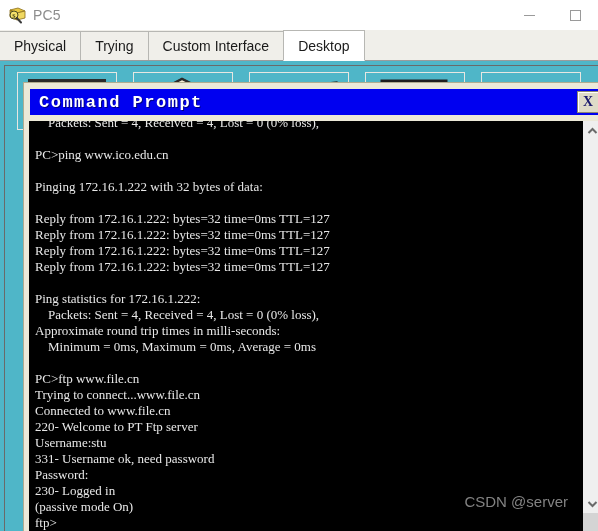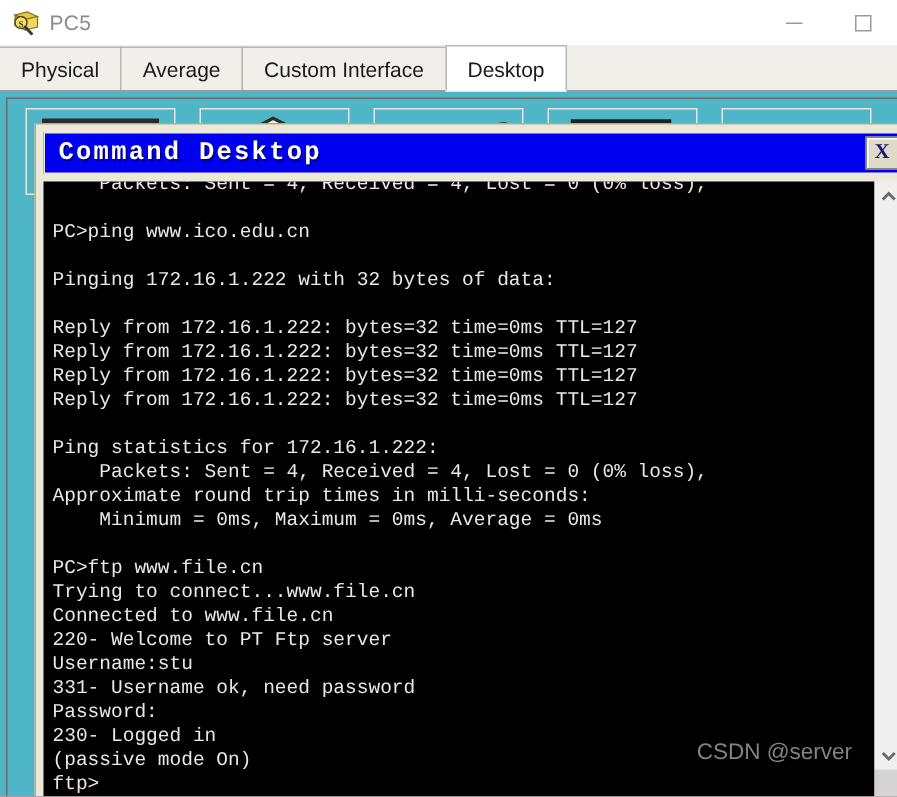--- a/index.html
+++ b/index.html
@@ -159,21 +159,21 @@
   }
   .term {
     flex: 1 1 auto;
     background: #000000;
     overflow: hidden;
     position: relative;
     padding: 0 0 0 6px;
   }
   .term-lines {
     position: absolute; left: 6px; top: -6px; right: 12px;
-    font-family: Liberation Mono, monospace;
+    font-family: Liberation Serif, serif;
     font-size: 13px;
     line-height: 16px;
     color: #e8e8e8;
     white-space: pre;
   }
   .term-lines div { height: 16px; }
   .clipped { color: #e8e8e8; }
 
   .watermark {
     position: absolute;
@@ -226,21 +226,21 @@
         <span class="max-glyph"></span>
       </div>
     </div>
   </div>
 
   <div class="tabstrip">
     <div class="tab">
       <span>Physical</span>
     </div>
     <div class="tab">
-      <span>Average</span>
+      <span>Trying</span>
     </div>
     <div class="tab">
       <span>Custom Interface</span>
     </div>
     <div class="tab active">
       <span>Desktop</span>
     </div>
     <div class="tabfill"></div>
   </div>
 
@@ -277,21 +277,21 @@
           <svg width="86" height="46" viewBox="0 0 86 46">
             <ellipse cx="46" cy="28" rx="30" ry="16" fill="#a8dbd2" stroke="#5d8f88" stroke-width="1.5"></ellipse>
             <path d="M18 26 q14 -14 28 -4 q12 -12 24 2" fill="#d8efe9" stroke="#5d8f88" stroke-width="1.5"></path>
           </svg>
         </div>
       </div>
 
       <div class="cmdwin">
 
         <div class="cmd-titlebar">
-          <span class="cmd-title">Command Desktop</span>
+          <span class="cmd-title">Command Prompt</span>
           <div class="cmd-close">
             <span>X</span>
           </div>
         </div>
 
         <div class="term-wrap">
           <div class="term">
             <div class="term-lines" id="term-lines"><div class="clipped">    Packets: Sent = 4, Received = 4, Lost = 0 (0% loss),</div><div></div><div>PC&gt;ping www.ico.edu.cn</div><div></div><div>Pinging 172.16.1.222 with 32 bytes of data:</div><div></div><div>Reply from 172.16.1.222: bytes=32 time=0ms TTL=127</div><div>Reply from 172.16.1.222: bytes=32 time=0ms TTL=127</div><div>Reply from 172.16.1.222: bytes=32 time=0ms TTL=127</div><div>Reply from 172.16.1.222: bytes=32 time=0ms TTL=127</div><div></div><div>Ping statistics for 172.16.1.222:</div><div>    Packets: Sent = 4, Received = 4, Lost = 0 (0% loss),</div><div>Approximate round trip times in milli-seconds:</div><div>    Minimum = 0ms, Maximum = 0ms, Average = 0ms</div><div></div><div>PC&gt;ftp www.file.cn</div><div>Trying to connect...www.file.cn</div><div>Connected to www.file.cn</div><div>220- Welcome to PT Ftp server</div><div>Username:stu</div><div>331- Username ok, need password</div><div>Password:</div><div>230- Logged in</div><div>(passive mode On)</div><div>ftp&gt;</div></div>
             <div class="watermark">CSDN @server</div>
           </div>

